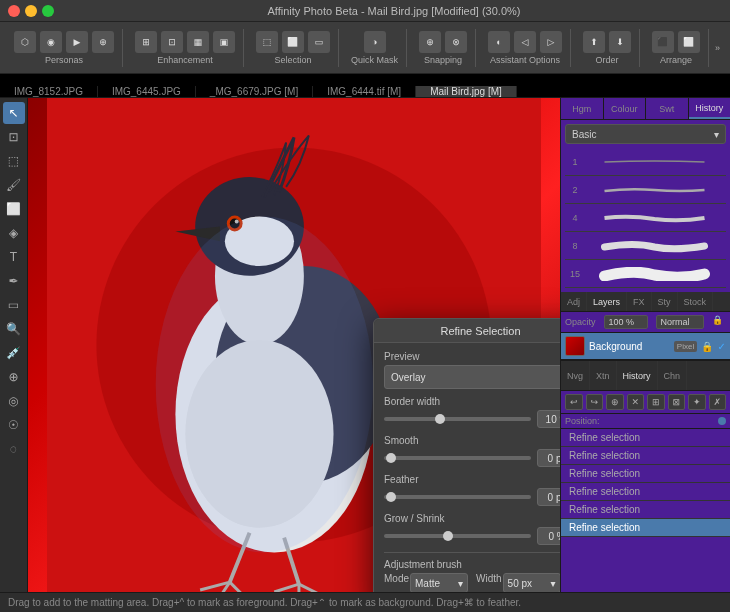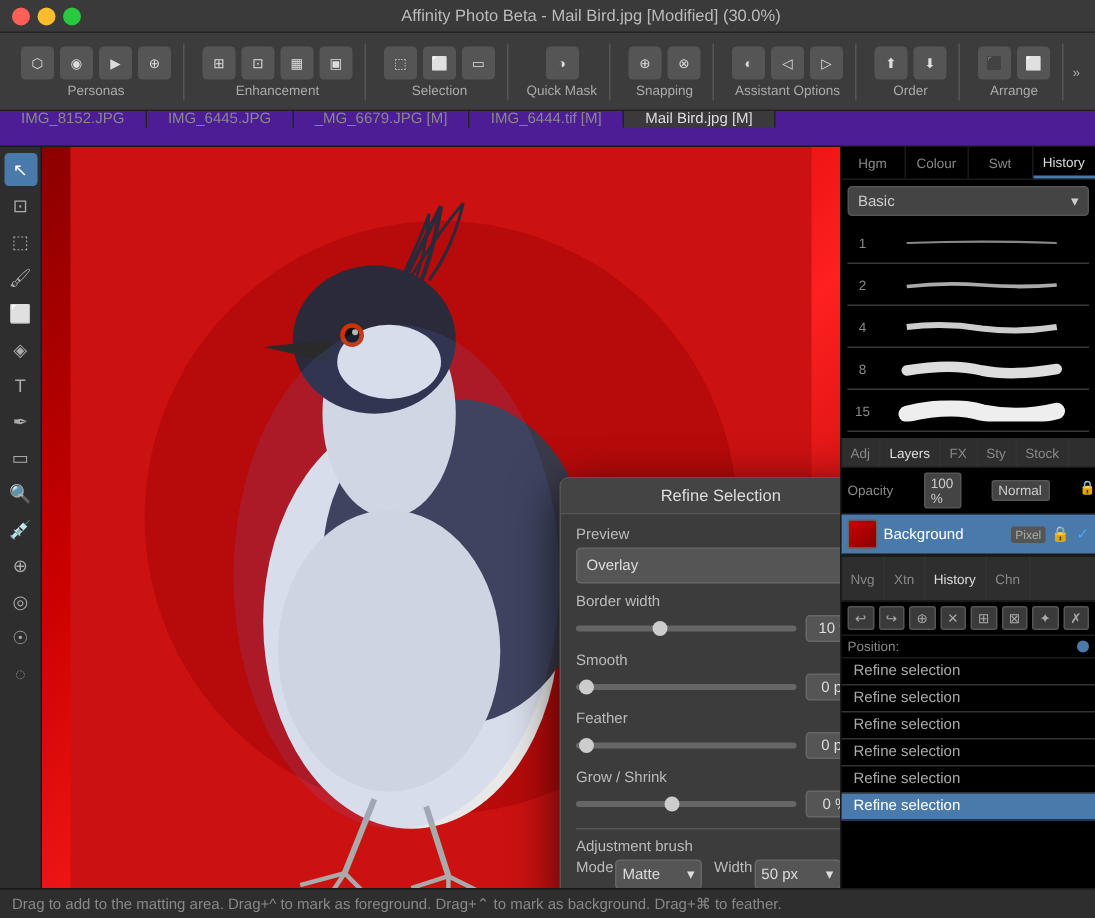--- a/index.html
+++ b/index.html
@@ -83,24 +83,24 @@
     }
     .toolbar-expand {
       font-size: 9px;
       color: #aaa;
       padding: 2px;
     }
 
     
     .tabs-row {
       height: 24px;
-      background: #4c1d95;
+      background: #000000;
       border-bottom: 1px solid #1a1a1a;
       display: flex;
-      align-items: flex-start;
+      align-items: flex-end;
       padding: 0;
     }
     .tab {
       padding: 0 14px;
       display: flex;
       align-items: center;
       font-size: 10px;
       color: #888;
       border-right: 1px solid #222;
       cursor: pointer;
@@ -151,21 +151,21 @@
     .canvas-image {
       width: 100%;
       height: 100%;
       background: linear-gradient(135deg, #8b0000 0%, #cc0000 30%, #ff2020 60%, #990000 100%);
       position: relative;
     }
 
     
     .right-panel {
       width: 170px;
-      background: #000000;
+      background: #4c1d95;
       border-left: 1px solid #1a1a1a;
       display: flex;
       flex-direction: column;
     }
 
     
     .panel-tabs {
       display: flex;
       border-bottom: 1px solid #1a1a1a;
       height: 22px;
@@ -234,21 +234,21 @@
       color: #888;
       cursor: pointer;
       border-right: 1px solid #333;
     }
     .panel-subtab.active { color: #ddd; }
 
     .opacity-row {
       display: flex;
       align-items: center;
       padding: 3px 4px;
-      gap: 20px;
+      gap: 8px;
       border-bottom: 1px solid #1a1a1a;
       font-size: 9px;
     }
     .opacity-label { color: #888; }
     .opacity-value {
       background: #444;
       border: 1px solid #555;
       padding: 1px 4px;
       border-radius: 2px;
       width: 44px;

